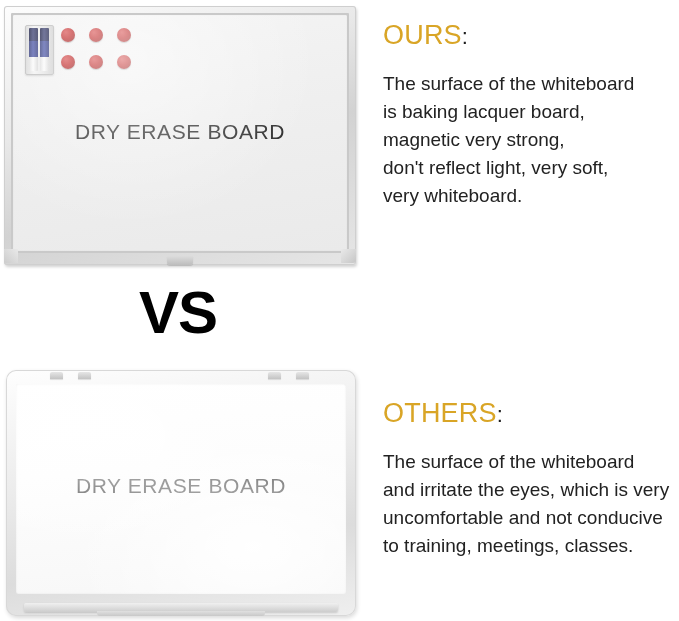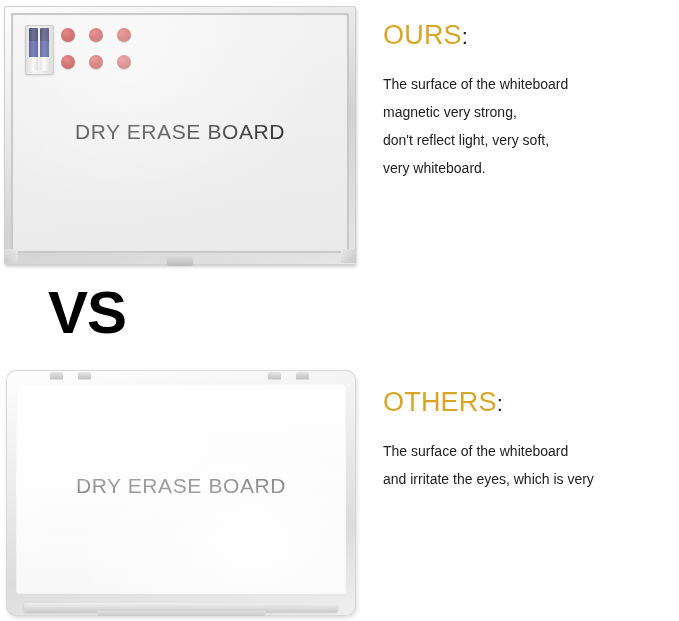--- a/index.html
+++ b/index.html
@@ -153,26 +153,26 @@
     background: radial-gradient(circle at 34% 30%, #d64a4a 0%, #bf2626 45%, #8f1414 100%);
     box-shadow: 0 1px 1px rgba(0,0,0,0.25);
   }
 
   
   .vs-text {
     position: absolute;
     left: 0;
     top: 278px;
     width: 356px;
+    text-align: center;
     font-size: 60px;
     font-weight: bold;
     color: #000000;
     letter-spacing: -1px;
     font-family: "Liberation Sans", sans-serif;
-    margin-left: 48px;
   }
 
   
   .board-bot {
     position: absolute;
     left: 6px;
     top: 370px;
     width: 350px;
     height: 246px;
   }
@@ -240,37 +240,37 @@
     border-radius: 0 0 3px 3px;
   }
 
   
   .text-col {
     position: absolute;
     left: 383px;
     width: 292px;
   }
   .text-col.ours   { top: 20px; }
-  .text-col.others { top: 387px; }
+  .text-col.others { top: 398px; }
 
   .heading {
     font-size: 27px;
     color: #d9a526;
     letter-spacing: 0.2px;
     margin: 0 0 0 0;
     font-family: "Liberation Sans", sans-serif;
     white-space: nowrap;
   }
   .heading .colon {
     color: #1d1d1d;
     font-size: 22px;
   }
   .body-lines {
     margin-top: 19px;
-    font-size: 14px;
+    font-size: 19px;
     line-height: 28px;
     color: #222222;
     font-family: "Liberation Sans", sans-serif;
   }
   .body-lines .line { white-space: nowrap; }
 </style>
 </head>
 <body>
 
 <div class="board-top">
@@ -327,25 +327,28 @@
   </div>
 
   <div class="tray"></div>
   <div class="tray-lip"></div>
 </div>
 
 <div class="text-col ours">
   <div class="heading"><span>OURS</span><span class="colon">:</span></div>
   <div class="body-lines">
     <div class="line">The surface of the whiteboard</div>
+    <div class="line">is baking lacquer board,</div>
     <div class="line">magnetic very strong,</div>
     <div class="line">don't reflect light, very soft,</div>
     <div class="line">very whiteboard.</div>
   </div>
 </div>
 
 <div class="text-col others">
   <div class="heading"><span>OTHERS</span><span class="colon">:</span></div>
   <div class="body-lines">
     <div class="line">The surface of the whiteboard</div>
     <div class="line">and irritate the eyes, which is very</div>
+    <div class="line">uncomfortable and not conducive</div>
+    <div class="line">to training, meetings, classes.</div>
   </div>
 </div>
 
 </body></html>

